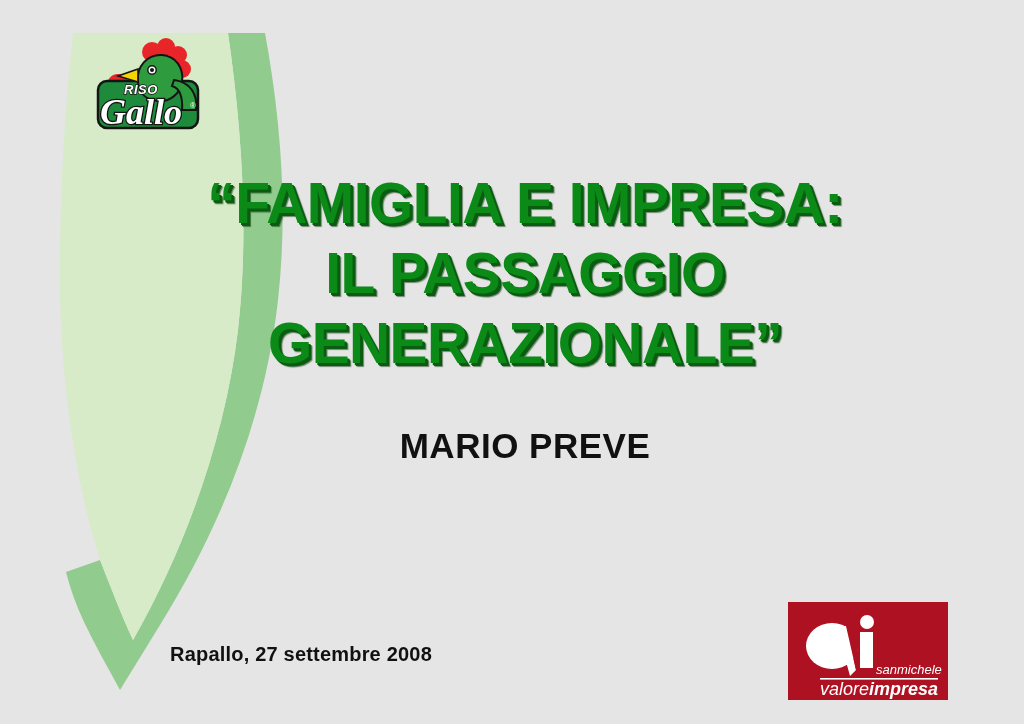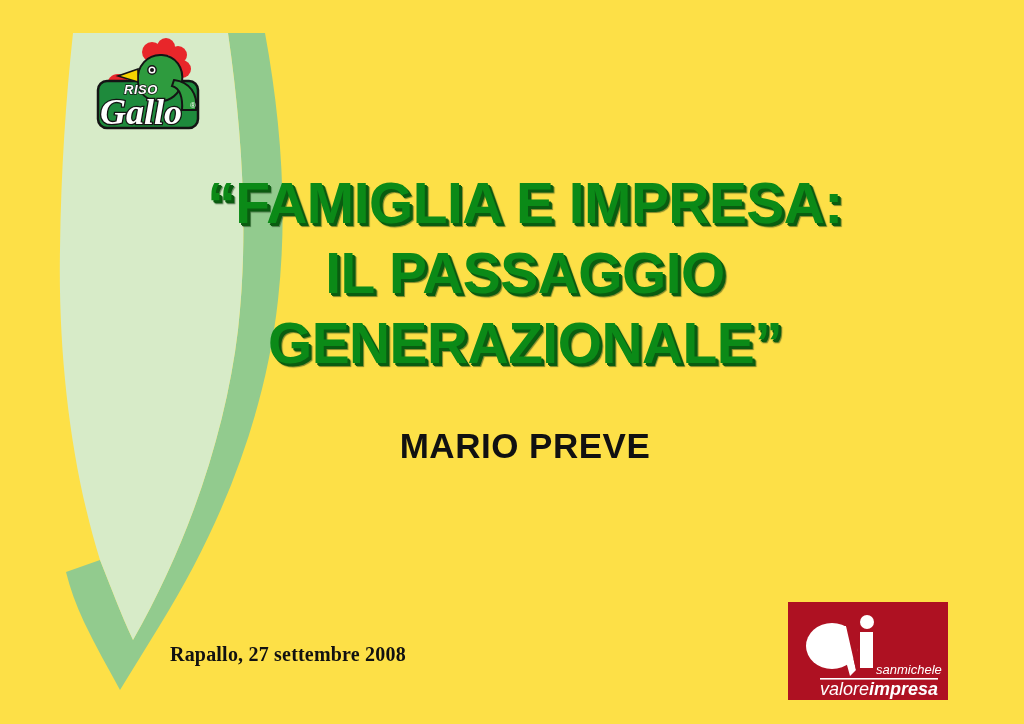--- a/index.html
+++ b/index.html
@@ -8,21 +8,21 @@
     padding: 0;
     background: #ffffff;
   }
   body {
     font-family: "Liberation Sans", sans-serif;
   }
   #slide {
     position: relative;
     width: 1024px;
     height: 724px;
-    background: #fde047;
+    background: #e5e5e5;
     overflow: hidden;
   }
 
   
   #leaf-shape {
     position: absolute;
     left: 0;
     top: 0;
     width: 1024px;
     height: 724px;
@@ -74,21 +74,21 @@
     font-size: 35px;
     color: #111111;
     letter-spacing: 0.5px;
   }
 
   
   #place-date {
     position: absolute;
     left: 170px;
     top: 643px;
-    font-family: Liberation Serif, serif;
+    font-family: Liberation Sans, sans-serif;
     font-weight: bold;
     font-size: 20px;
     color: #111111;
     letter-spacing: 0.2px;
     white-space: nowrap;
   }
 
   
   #sponsor-logo {
     position: absolute;

